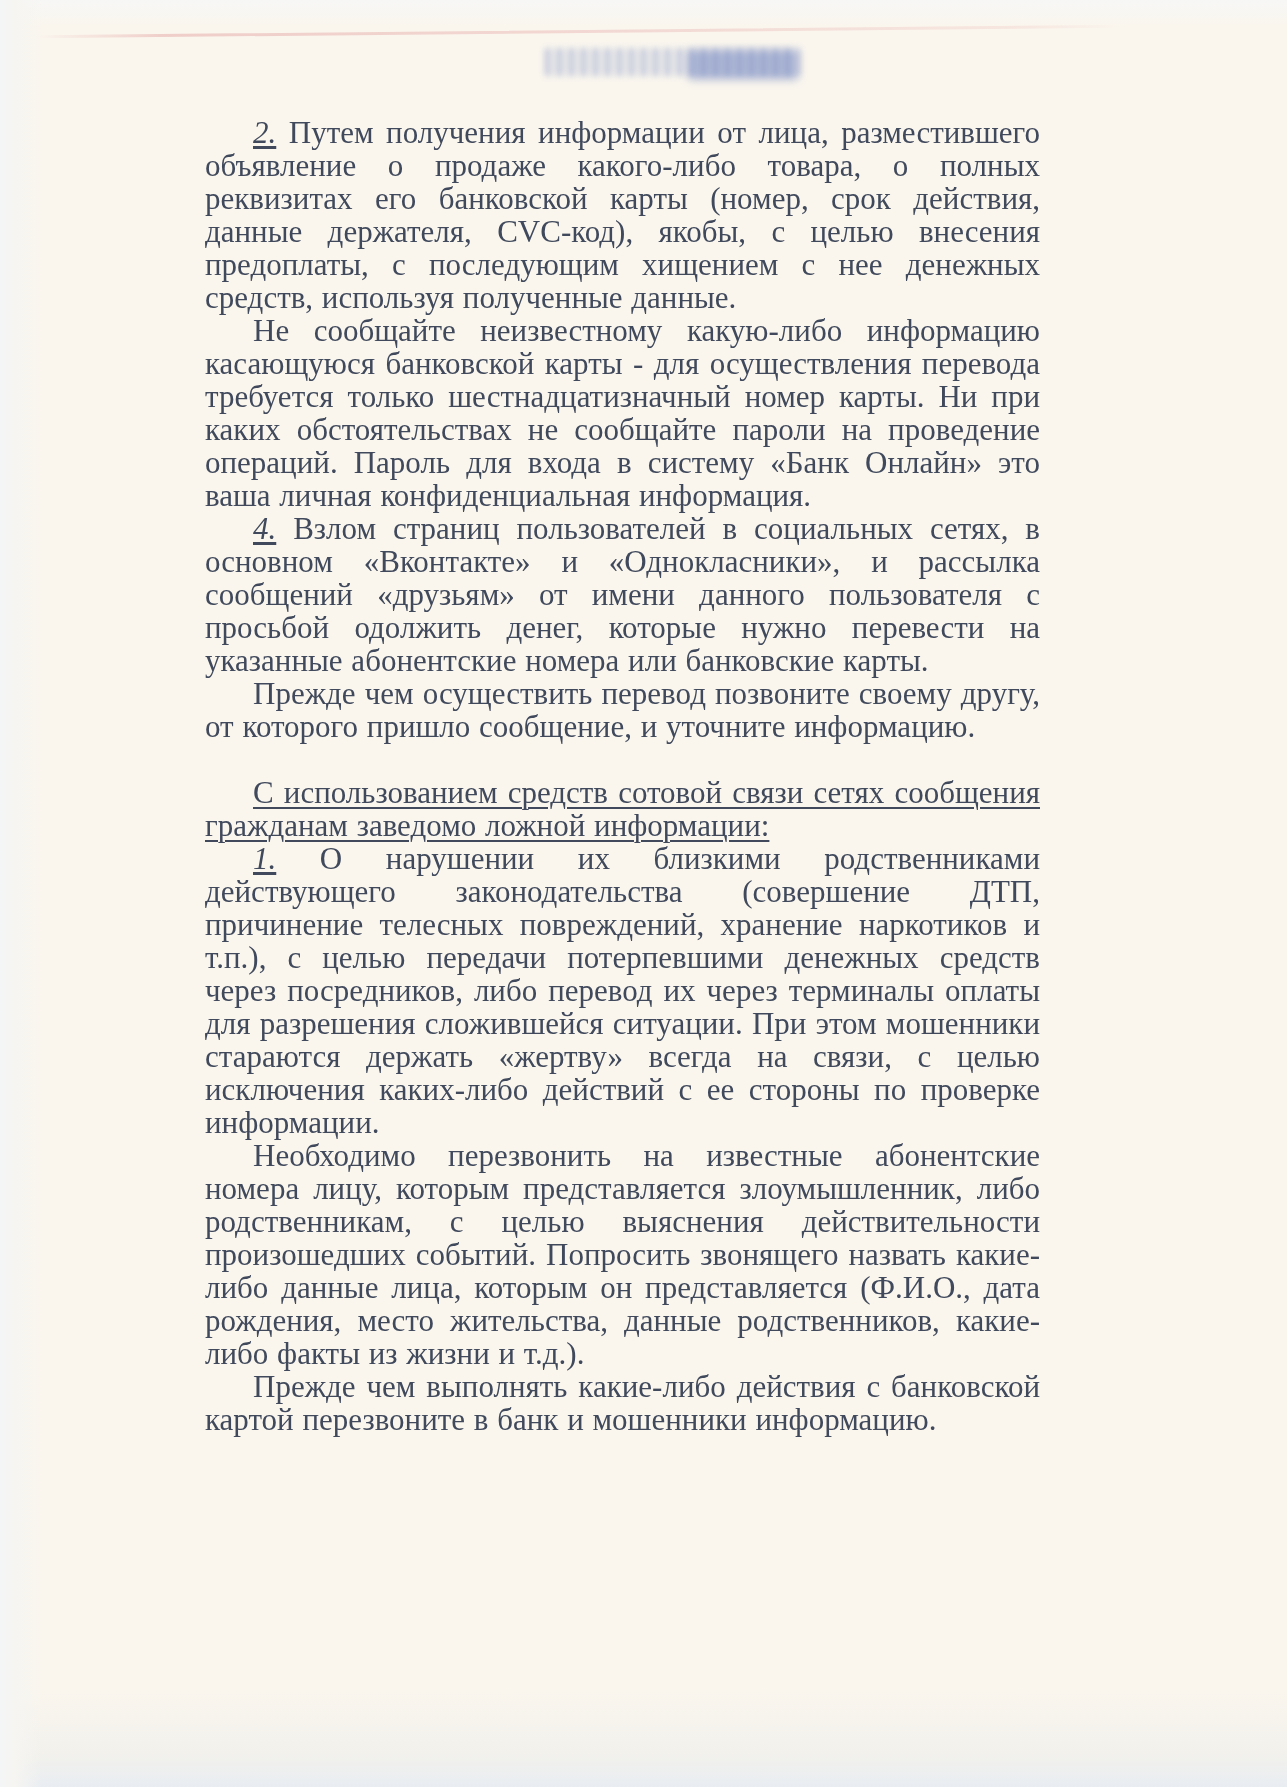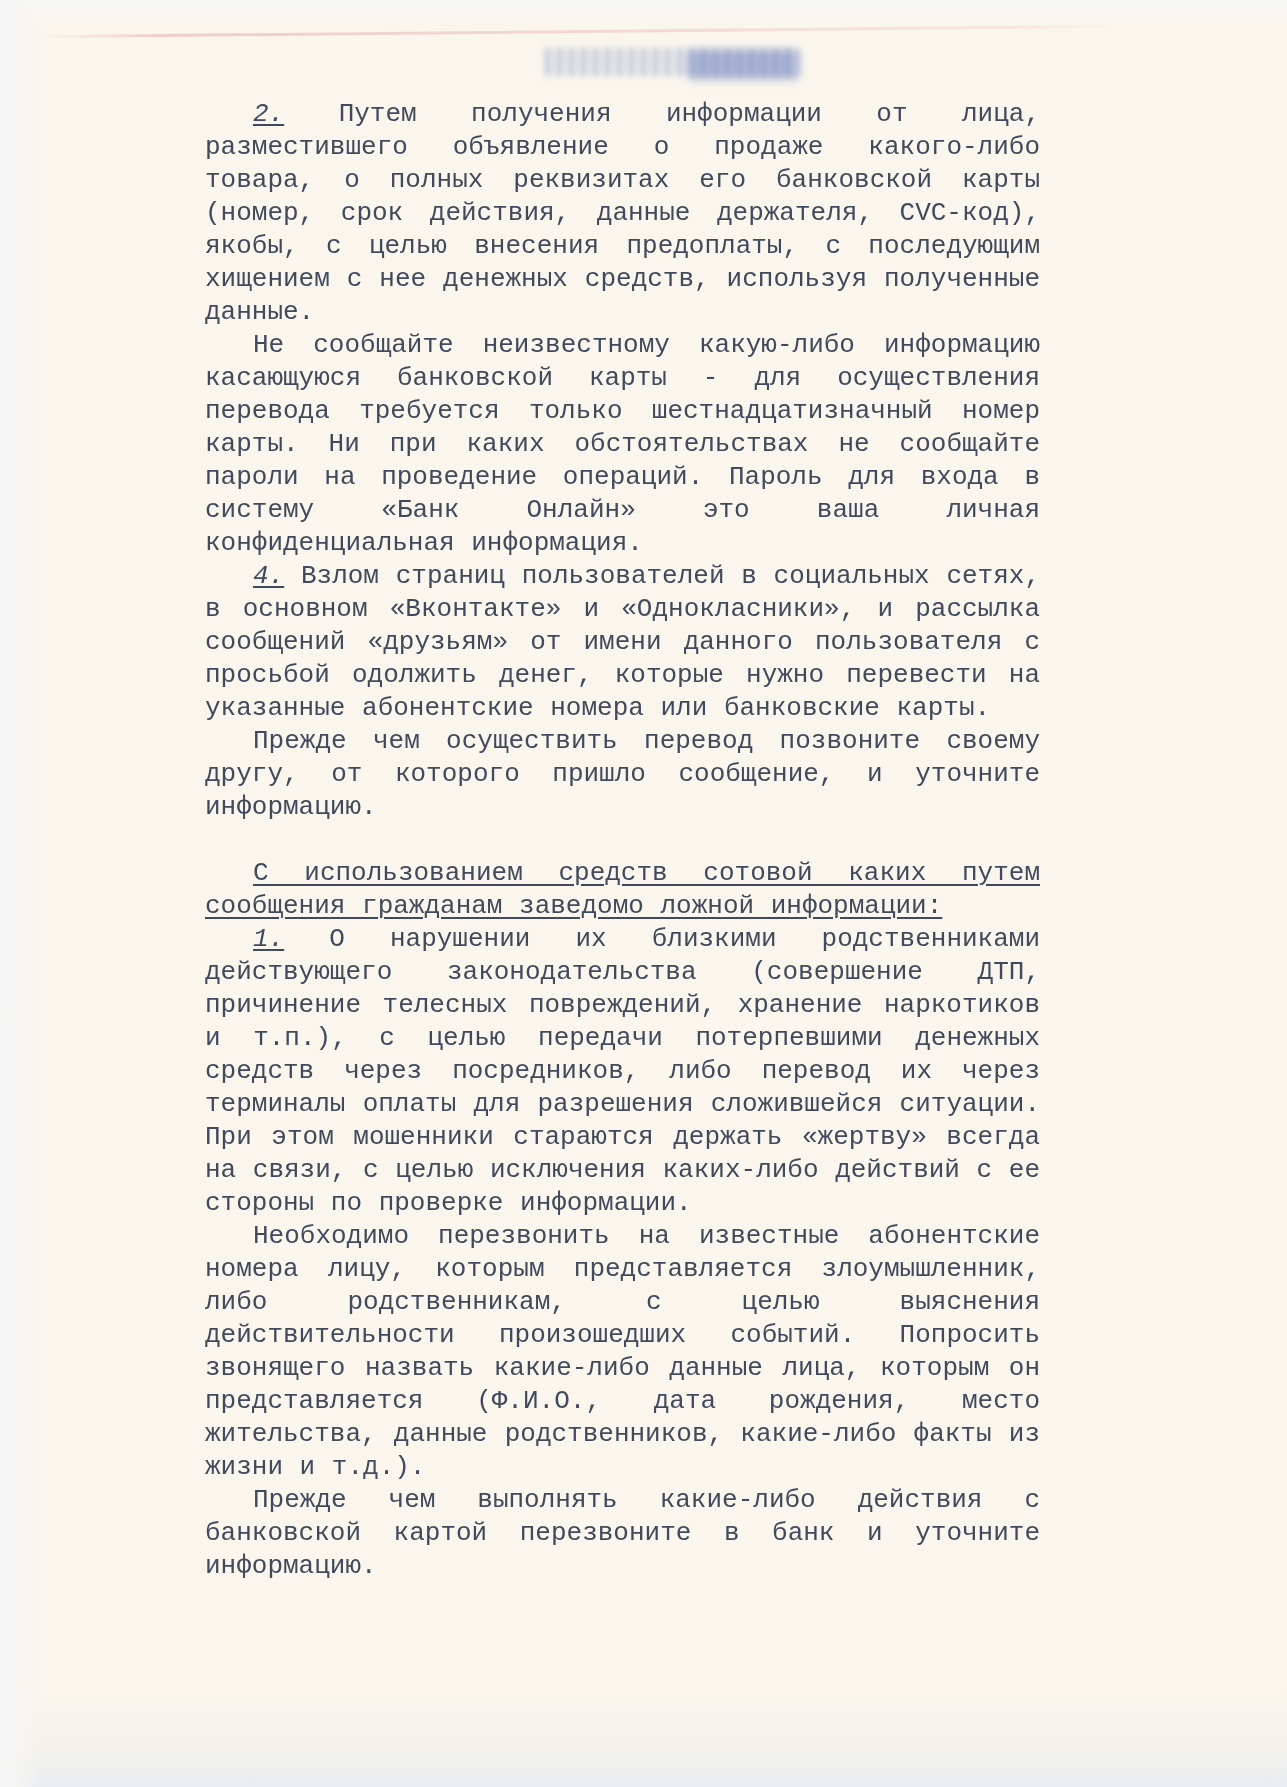--- a/index.html
+++ b/index.html
@@ -51,28 +51,27 @@
     top: 50px;
     width: 110px;
     height: 30px;
     background: rgba(100,122,188,0.45);
     filter: blur(4px);
     border-radius: 4px;
   }
   .doc {
     position: absolute;
     left: 205px;
-    top: 98px;
+    top: 116px;
     width: 835px;
     color: #414a5c;
-    font-size: 26px;
+    font-size: 31px;
     line-height: 33px;
     text-align: justify;
     word-spacing: 1px;
-    font-family: Liberation Mono, monospace;
   }
   .doc p {
     margin: 0;
     text-indent: 48px;
   }
   .doc p.heading {
     margin-top: 33px;
     text-decoration: underline;
     text-underline-offset: 4px;
     text-decoration-thickness: 1.5px;
@@ -88,18 +87,18 @@
 
 <div class="page">
   <div class="scan-line"></div>
   <div class="stamp"></div>
   <div class="stamp-dense"></div>
   <div class="doc" id="doc">
       <p class="item"><span class="marker">2.</span> Путем получения информации от лица, разместившего объявление о продаже какого-либо товара, о полных реквизитах его банковской карты (номер, срок действия, данные держателя, CVC-код), якобы, с целью внесения предоплаты, с последующим хищением с нее денежных средств, используя полученные данные.</p>
       <p class="body">Не сообщайте неизвестному какую-либо информацию касающуюся банковской карты - для осуществления перевода требуется только шестнадцатизначный номер карты. Ни при каких обстоятельствах не сообщайте пароли на проведение операций. Пароль для входа в систему «Банк Онлайн» это ваша личная конфиденциальная информация.</p>
       <p class="item"><span class="marker">4.</span> Взлом страниц пользователей в социальных сетях, в основном «Вконтакте» и «Однокласники», и рассылка сообщений «друзьям» от имени данного пользователя с просьбой одолжить денег, которые нужно перевести на указанные абонентские номера или банковские карты.</p>
       <p class="body">Прежде чем осуществить перевод позвоните своему другу, от которого пришло сообщение, и уточните информацию.</p>
-      <p class="heading">С использованием средств сотовой каких путем сообщения гражданам заведомо ложной информации:</p>
+      <p class="heading">С использованием средств сотовой связи сетях сообщения гражданам заведомо ложной информации:</p>
       <p class="item"><span class="marker">1.</span> О нарушении их близкими родственниками действующего законодательства (совершение ДТП, причинение телесных повреждений, хранение наркотиков и т.п.), с целью передачи потерпевшими денежных средств через посредников, либо перевод их через терминалы оплаты для разрешения сложившейся ситуации. При этом мошенники стараются держать «жертву» всегда на связи, с целью исключения каких-либо действий с ее стороны по проверке информации.</p>
       <p class="body">Необходимо перезвонить на известные абонентские номера лицу, которым представляется злоумышленник, либо родственникам, с целью выяснения действительности произошедших событий. Попросить звонящего назвать какие-либо данные лица, которым он представляется (Ф.И.О., дата рождения, место жительства, данные родственников, какие-либо факты из жизни и т.д.).</p>
-      <p class="body">Прежде чем выполнять какие-либо действия с банковской картой перезвоните в банк и уточните информацию.</p>
+      <p class="body">Прежде чем выполнять какие-либо действия с банковской картой перезвоните в банк и мошенники информацию.</p>
     </div>
 </div>
 
 </body></html>

